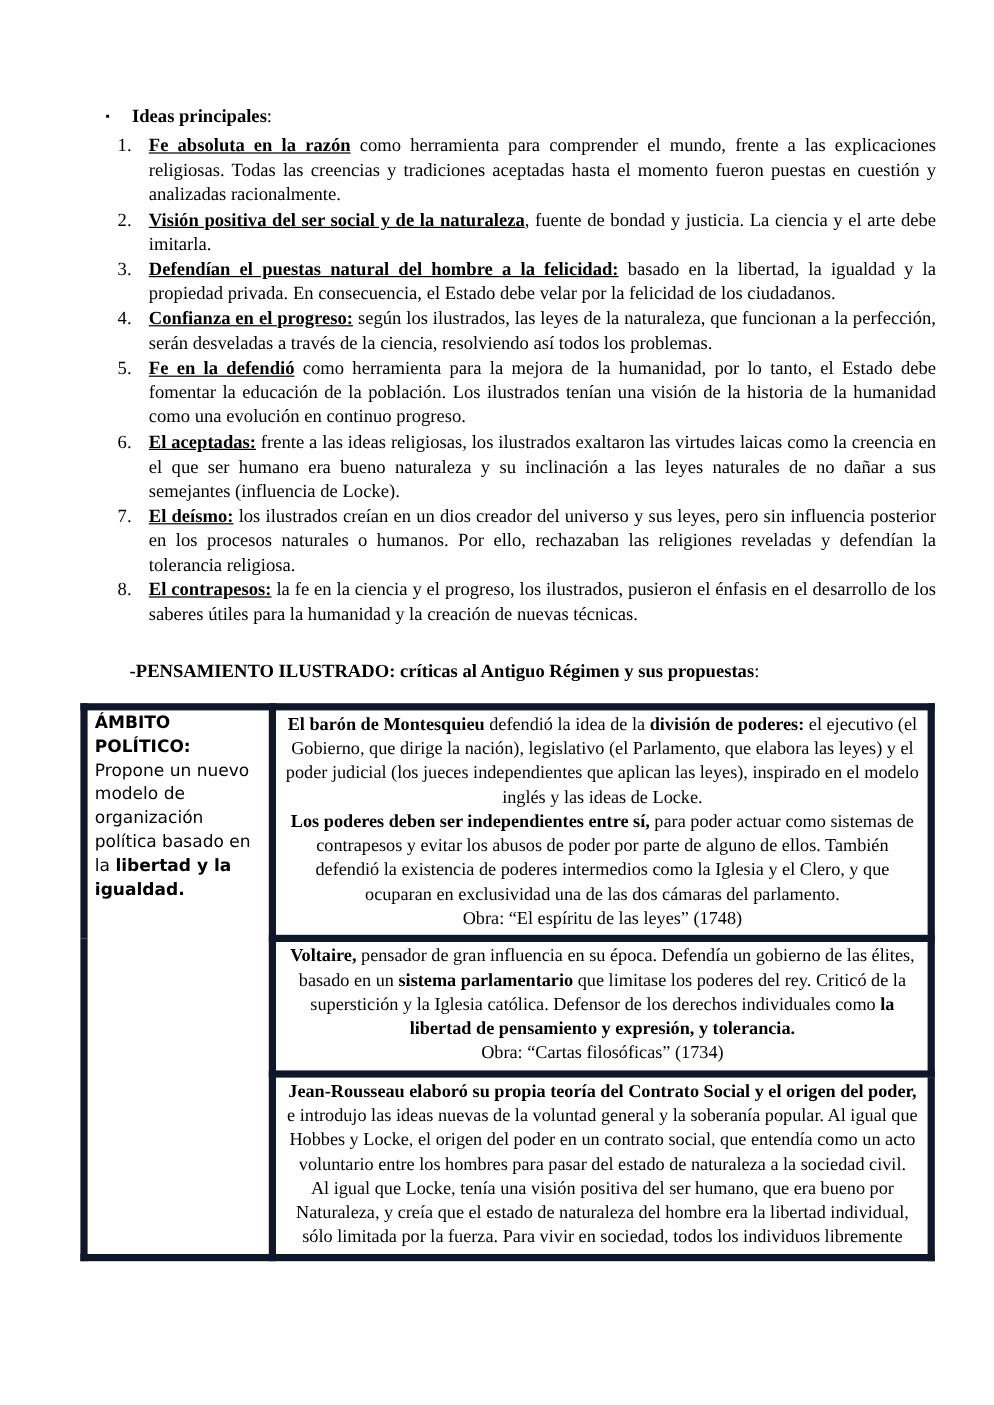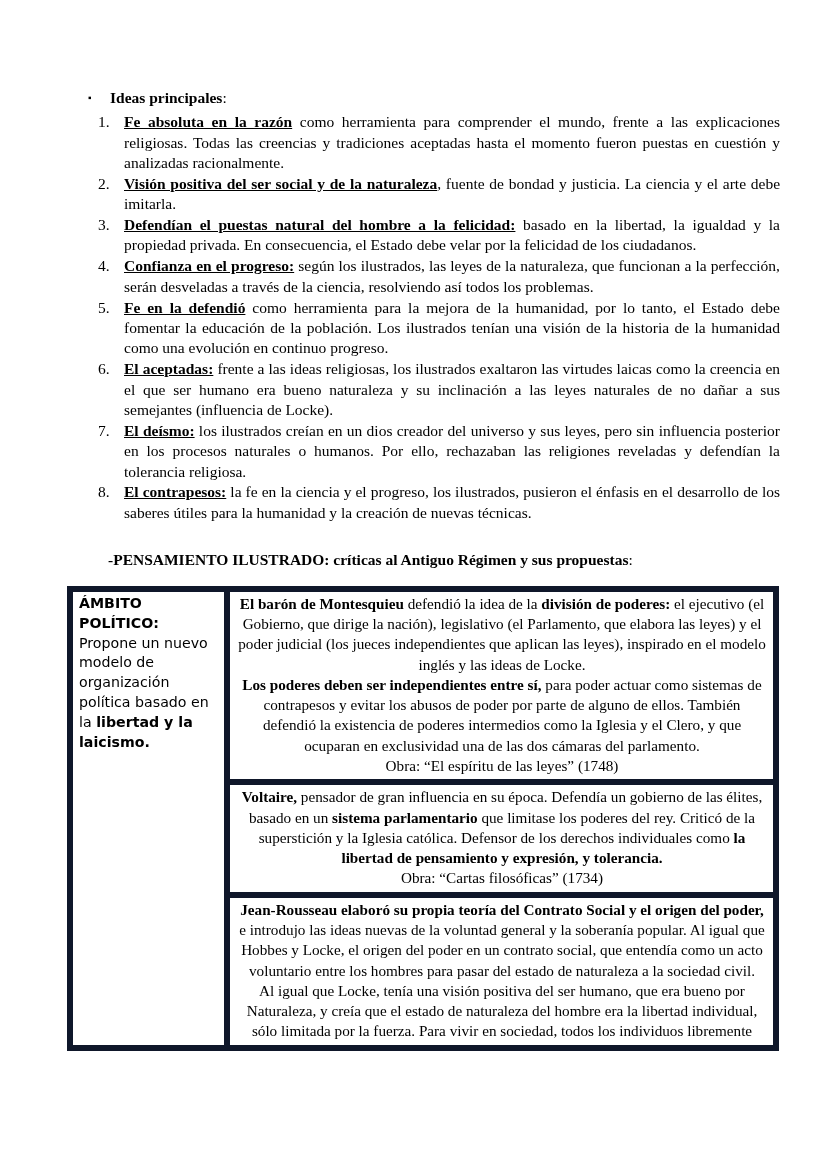--- a/index.html
+++ b/index.html
@@ -179,21 +179,21 @@
           <span class="li-body"><b>El contrapesos:</b><span> la fe en la ciencia y el progreso, los ilustrados, pusieron el énfasis en el desarrollo de los saberes útiles para la humanidad y la creación de nuevas técnicas.</span></span>
         </li>
       </ol>
 
 
     <p class="section-heading"><span>-PENSAMIENTO ILUSTRADO:  críticas al Antiguo Régimen y sus propuestas</span><span class="tail">:</span></p>
 
     <table class="cuadro">
       <tbody>
           <tr>
-            <td class="col-ambito" rowspan="3"><b>ÁMBITO</b><br><b>POLÍTICO:</b><br><span>Propone un nuevo modelo de organización política basado en la </span><b>libertad y la laicismo.</b></td>
+            <td class="col-ambito" rowspan="3"><b>ÁMBITO</b><br><b>POLÍTICO:</b><br><span>Propone un nuevo modelo de organización política basado en la </span><b>libertad y la igualdad.</b></td>
             <td class="col-detalle">
               <p><b>El barón de Montesquieu</b><span> defendió la idea de la </span><b>división de poderes:</b><span> el ejecutivo (el Gobierno, que dirige la nación), legislativo (el Parlamento, que elabora las leyes) y el poder judicial (los jueces independientes que aplican las leyes), inspirado en el modelo inglés y las ideas de Locke.</span></p>
               <p><b>Los poderes deben ser independientes entre sí,</b><span> para poder actuar como sistemas de contrapesos y evitar los abusos de poder por parte de alguno de ellos. También defendió la existencia de poderes intermedios como la Iglesia y el Clero, y que ocuparan en exclusividad una de las dos cámaras del parlamento.</span></p>
               <p><span>Obra: “El espíritu de las leyes” (1748)</span></p>
             </td>
           </tr>
           <tr>
             <td class="col-detalle">
               <p><b>Voltaire,</b><span> pensador de gran influencia en su época. Defendía un gobierno de las élites, basado en un </span><b>sistema parlamentario</b><span> que limitase los poderes del rey. Criticó de la superstición y la Iglesia católica. Defensor de los derechos individuales como </span><b>la libertad de pensamiento y expresión, y tolerancia.</b></p>
               <p><span>Obra: “Cartas filosóficas” (1734)</span></p>

